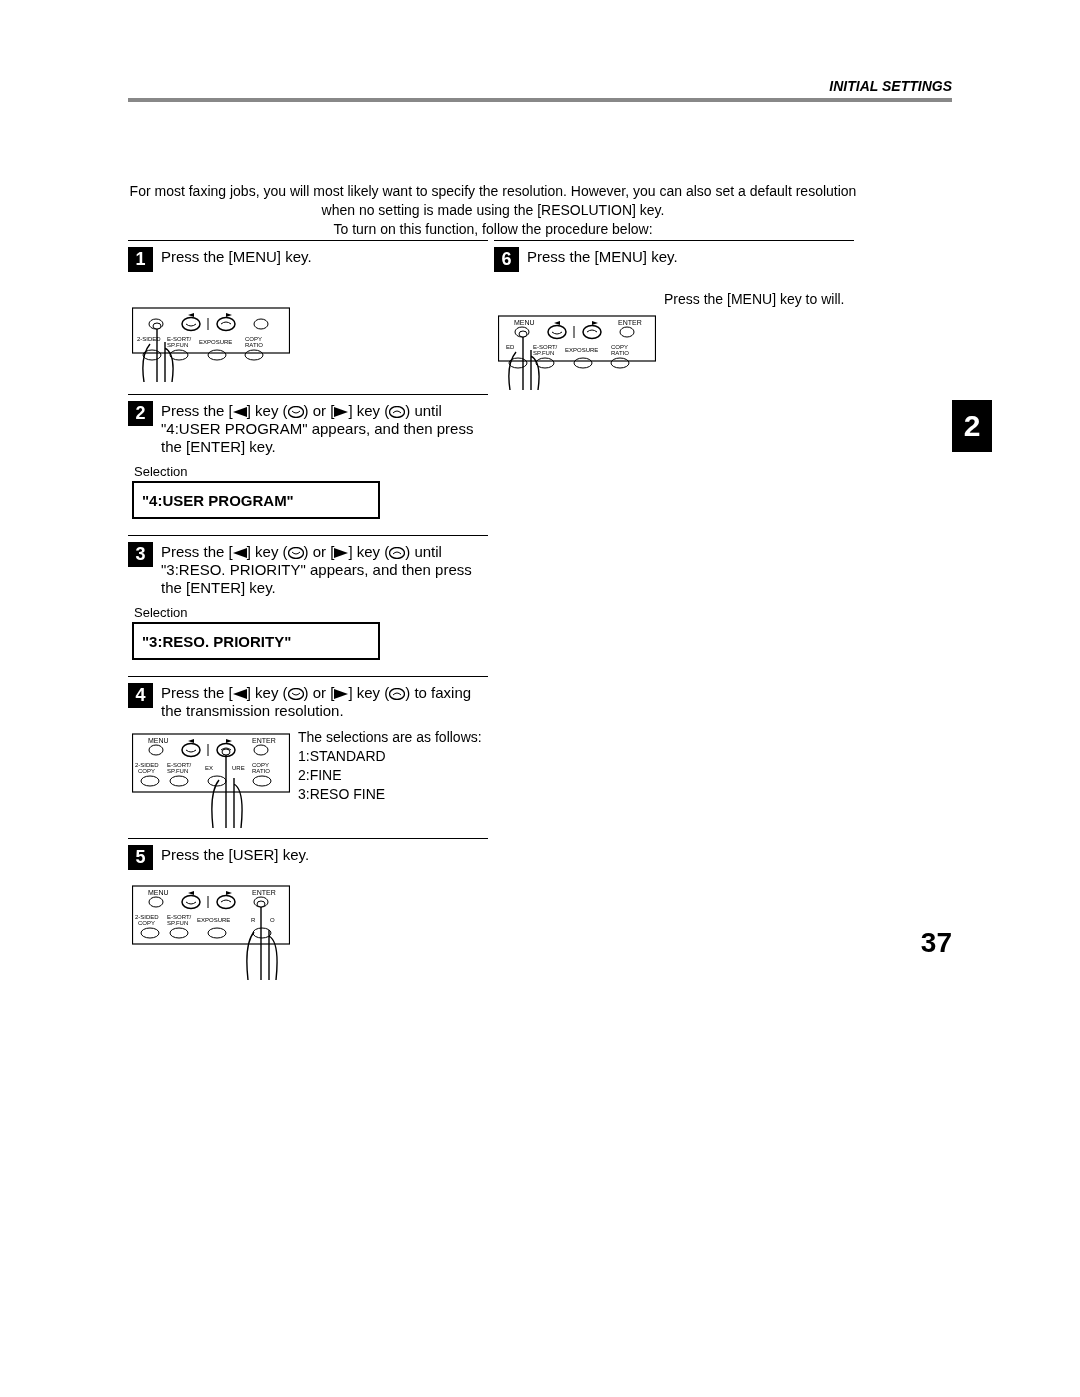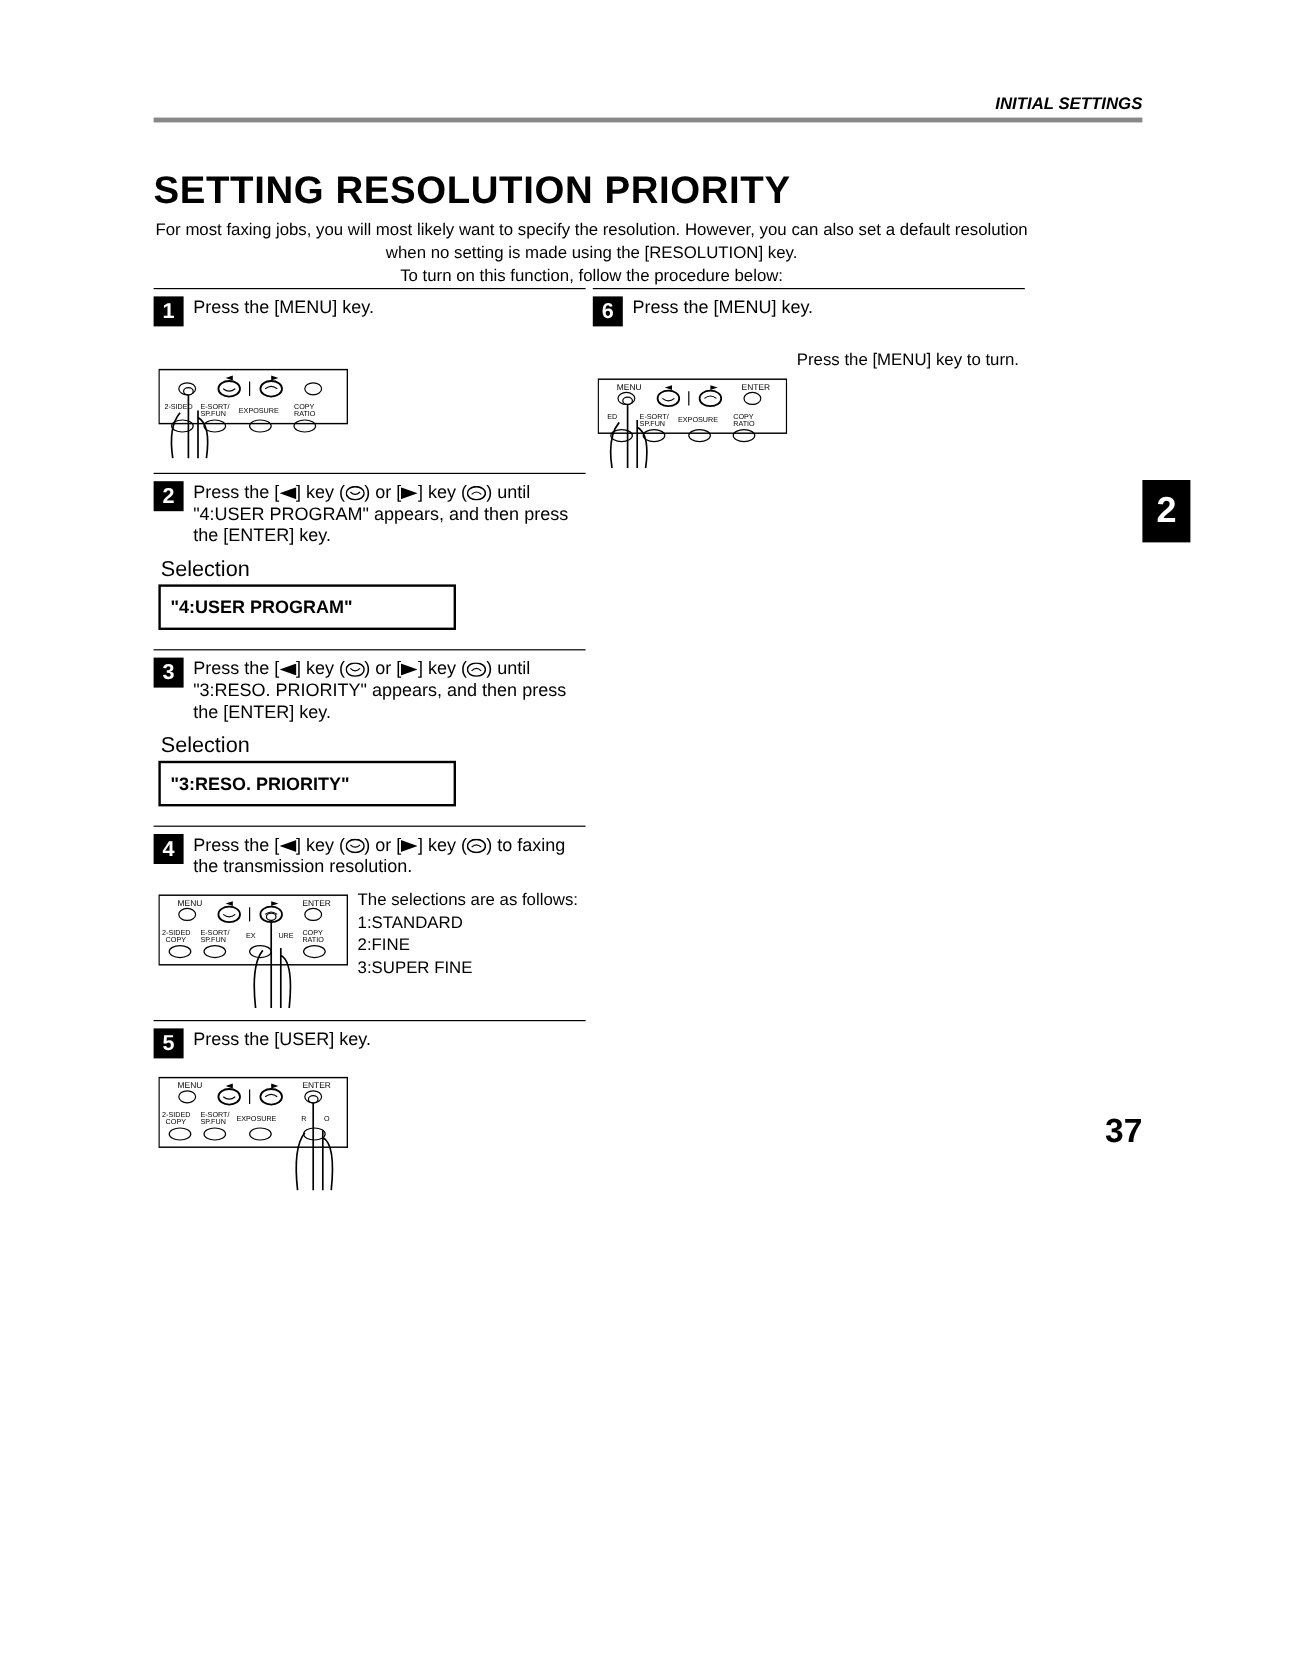--- a/index.html
+++ b/index.html
@@ -97,21 +97,21 @@
     margin-left: 4px;
     width: 158px;
     height: 100px;
     position: relative;
   }
   .panel-illus svg {
     width: 158px;
     height: 100px;
   }
   .selection-label {
-    font-size: 18px;
+    font-size: 13px;
     margin-left: 6px;
     margin-top: 8px;
   }
   .display-box {
     border: 2px solid #000;
     width: 236px;
     height: 34px;
     margin-top: 2px;
     margin-left: 4px;
     display: flex;
@@ -162,21 +162,20 @@
   }
 </style>
 </head>
 <body>
 
 <div class="page">
 
   <div class="header-label">INITIAL SETTINGS</div>
   <div class="header-rule"></div>
 
-  <div class="title">SETTING RESOLUTION PRIORITY</div>
   <div class="intro" style="white-space:pre-line">For most faxing jobs, you will most likely want to specify the resolution. However, you can also set a default resolution when no setting is made using the [RESOLUTION] key.
 To turn on this function, follow the procedure below:</div>
 
   <div class="columns">
 
     <div class="col1">
 
       <div class="step">
         <div class="step-rule"></div>
         <div class="step-head">
@@ -312,21 +311,21 @@
 
               <g>
                 <path d="M94 24 L94 100 M102 50 L102 100 M87 52 Q77 64 81 100 M102 56 Q113 62 109 100" fill="none" stroke="#000" stroke-width="1.4"></path>
                 <ellipse cx="94" cy="24" rx="4" ry="3" fill="#fff" stroke="#000"></ellipse>
               </g>
             </svg>
           </div>
           <div class="side-text" style="white-space:pre-line">The selections are as follows:
 1:STANDARD
 2:FINE
-3:SUPER FINE</div>
+3:RESO FINE</div>
         </div>
       </div>
 
       <div class="step" style="margin-top:10px">
         <div class="step-rule"></div>
         <div class="step-head">
           <div class="step-num">5</div>
           <div class="step-title">Press the [USER] key.</div>
         </div>
         <div class="panel-illus">
@@ -397,21 +396,21 @@
               <ellipse cx="20" cy="73" rx="9" ry="5" fill="none" stroke="#000"></ellipse>
               <ellipse cx="47" cy="73" rx="9" ry="5" fill="none" stroke="#000"></ellipse>
               <ellipse cx="85" cy="73" rx="9" ry="5" fill="none" stroke="#000"></ellipse>
               <ellipse cx="122" cy="73" rx="9" ry="5" fill="none" stroke="#000"></ellipse>
               <g>
                 <path d="M25 44 L25 100 M33 60 L33 100 M18 62 Q8 74 12 100 M33 66 Q44 72 40 100" fill="none" stroke="#000" stroke-width="1.4"></path>
                 <ellipse cx="25" cy="44" rx="4" ry="3" fill="#fff" stroke="#000"></ellipse>
               </g>
             </svg>
           </div>
-          <div class="side-text" style="margin-top:10px">Press the [MENU] key to turn.</div>
+          <div class="side-text" style="margin-top:10px">Press the [MENU] key to will.</div>
         </div>
       </div>
 
     </div>
 
   </div>
 
   <div class="side-tab">2</div>
   <div class="page-number">37</div>
 

